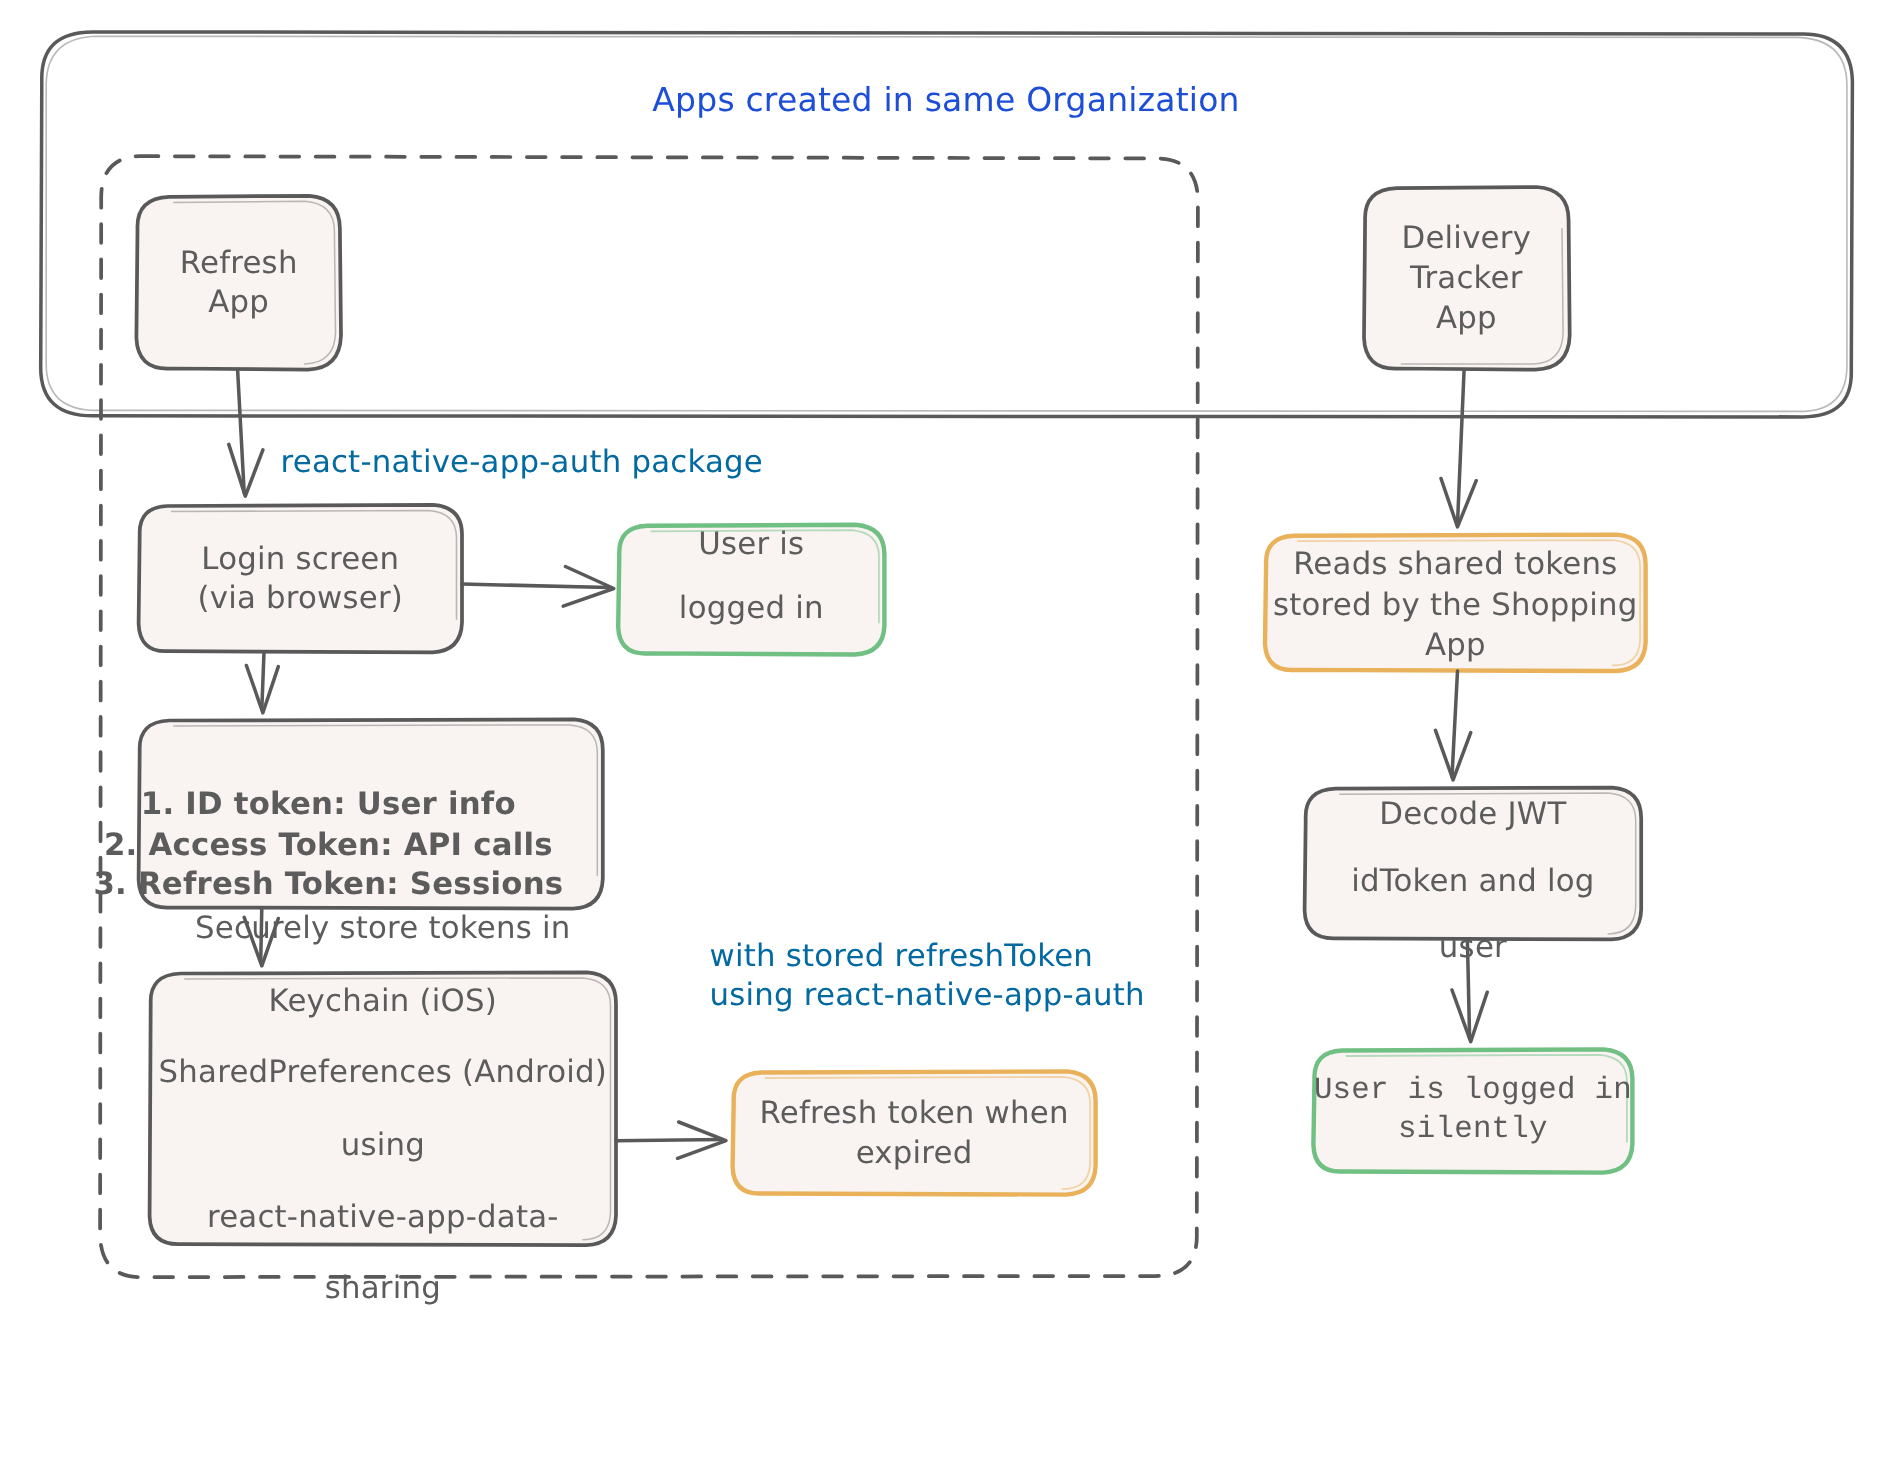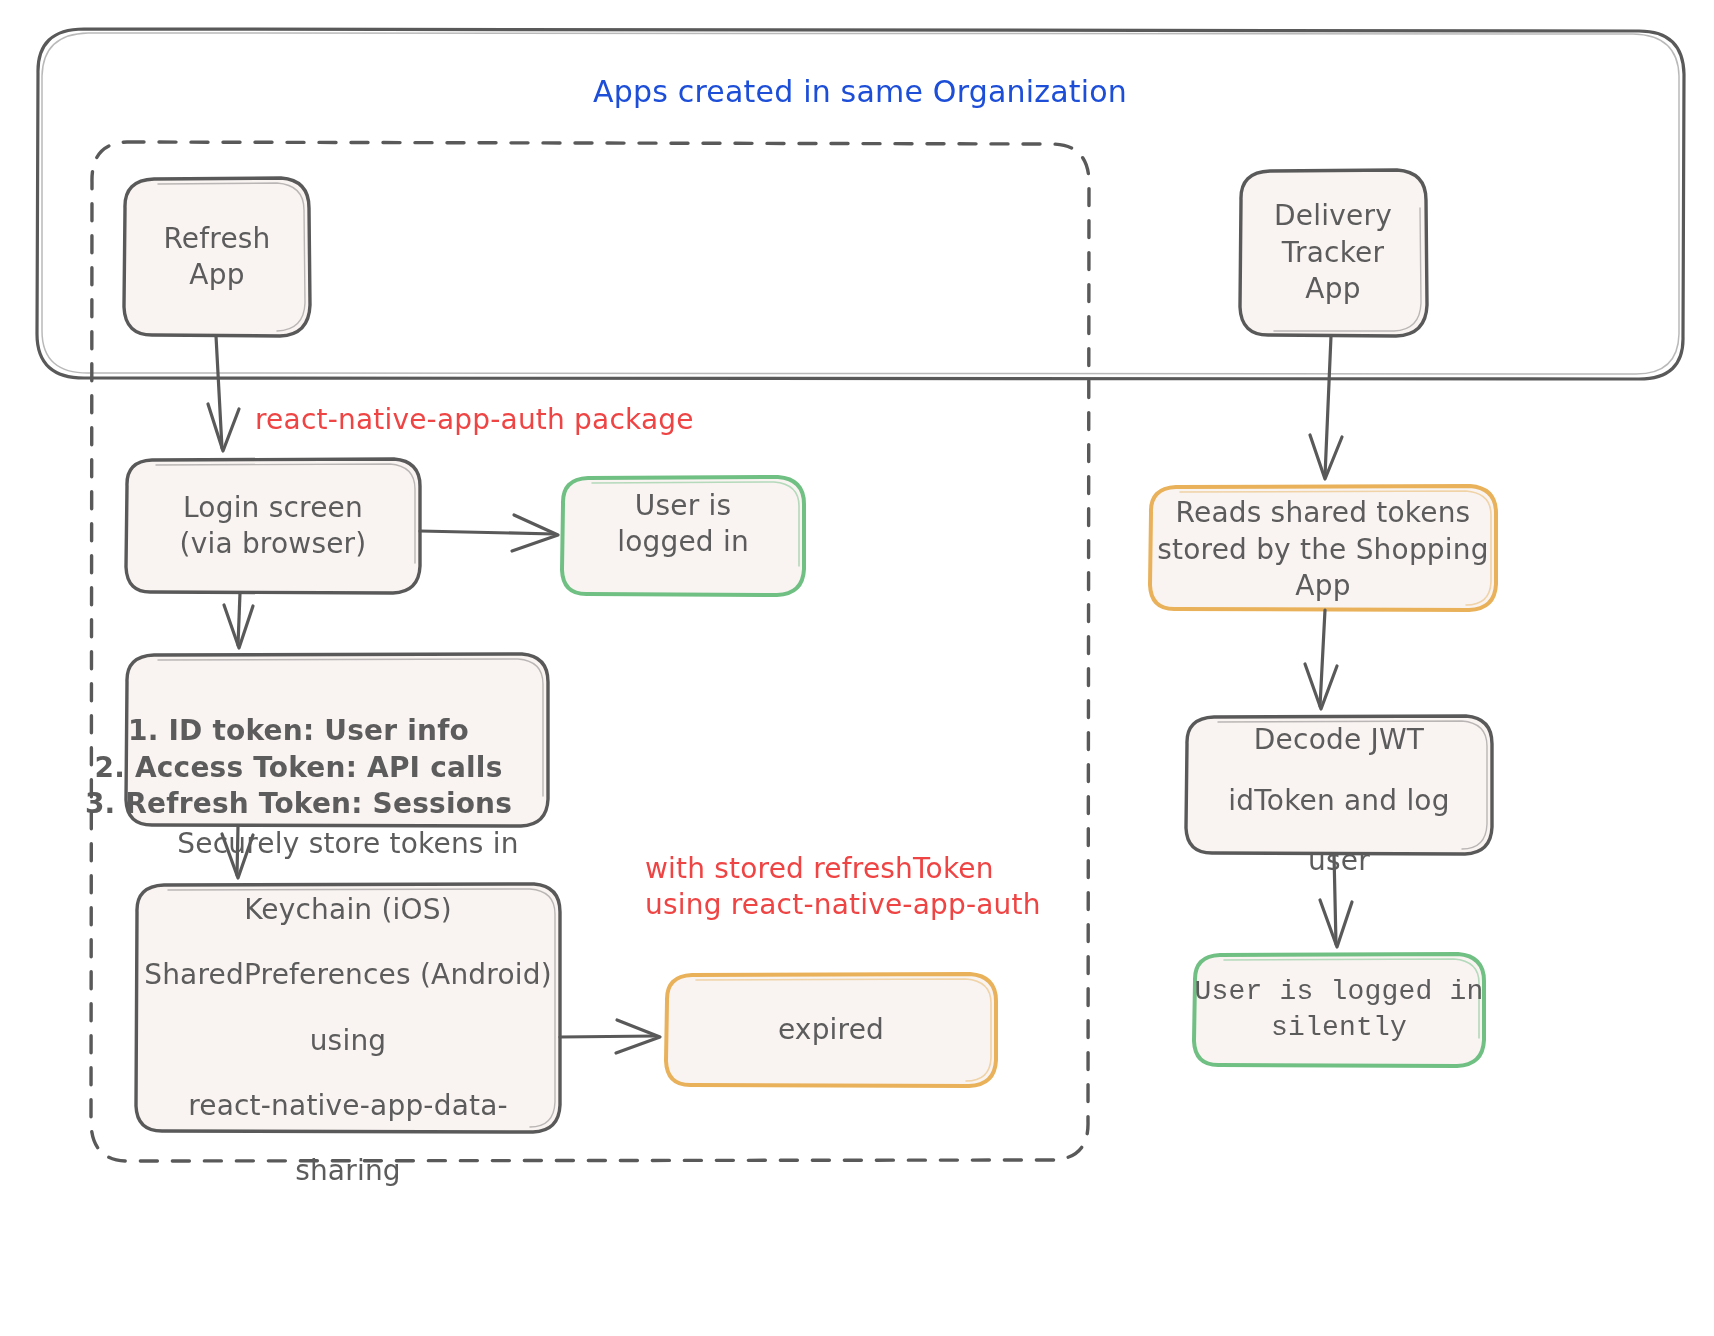--- a/index.html
+++ b/index.html
@@ -31,21 +31,21 @@
     line-height: 1.30;
     letter-spacing: 0.2px;
     white-space: pre;
     pointer-events: none;
     display: flex;
     flex-direction: column;
     align-items: center;
     justify-content: center;
   }
   .node-text { font-size: 28px; }
-  .edge-label { font-size: 28px; color: #ef4444; }
+  .edge-label { font-size: 28px; color: #0369a1; }
   .group-title { font-size: 30px; color: #1d4ed8; }
   .tline { display: block; }
   .hitbox {
     position: absolute;
     background: transparent;
   }
 </style>
 </head>
 <body>
 
@@ -171,41 +171,42 @@
     <span class="tline">Delivery</span>
     <span class="tline">Tracker</span>
     <span class="tline">App</span>
   </div>
 
   <div class="node-text" style="left:126px; top:459px; width:294px; height:134px;">
     <span class="tline">Login screen</span>
     <span class="tline">(via browser)</span>
   </div>
 
-  <div class="node-text" style="left:562px; top:477px; width:242px; height:94px;">
+  <div class="node-text" style="left:562px; top:477px; width:242px; height:94px;justify-content:space-between;">
     <span class="tline">User is</span>
     <span class="tline">logged in</span>
   </div>
 
   <div class="node-text" style="left:126px; top:682px; width:345px; height:172px;font-weight:bold;">
     <span class="tline">1. ID token: User info</span>
     <span class="tline">2. Access Token: API calls</span>
     <span class="tline">3. Refresh Token: Sessions</span>
   </div>
 
   <div class="node-text" style="left:136px; top:884px; width:424px; height:248px;gap:29px;">
     <span class="tline">Securely store tokens in</span>
     <span class="tline">Keychain (iOS)</span>
     <span class="tline">SharedPreferences (Android)</span>
     <span class="tline">using</span>
     <span class="tline">react-native-app-data-</span>
     <span class="tline">sharing</span>
   </div>
 
   <div class="node-text" style="left:666px; top:974px; width:330px; height:112px;">
+    <span class="tline">Refresh token when</span>
     <span class="tline">expired</span>
   </div>
 
   <div class="node-text" style="left:1150px; top:486px; width:346px; height:128px;">
     <span class="tline">Reads shared tokens</span>
     <span class="tline">stored by the Shopping</span>
     <span class="tline">App</span>
   </div>
 
   <div class="node-text" style="left:1186px; top:716px; width:306px; height:170px;gap:24px;">

